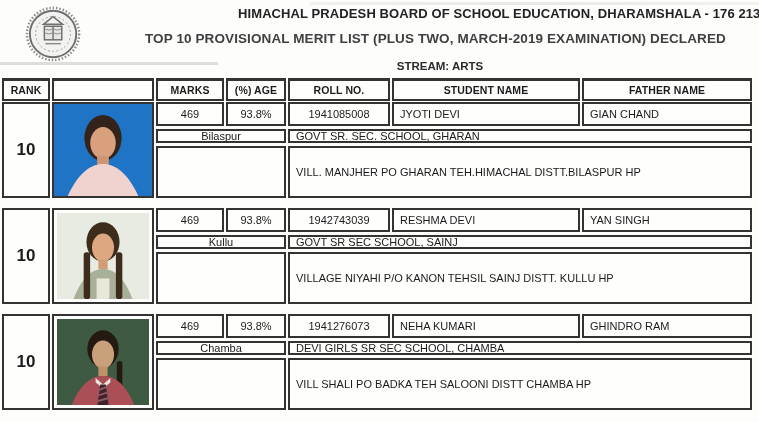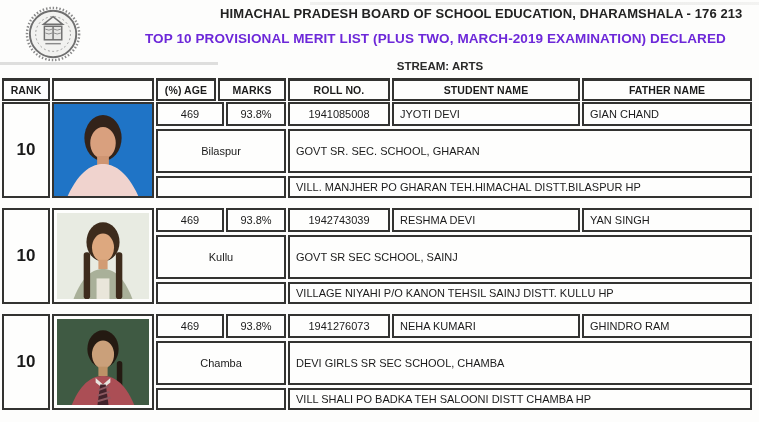--- a/index.html
+++ b/index.html
@@ -10,24 +10,24 @@
     font-family:"Liberation Sans", sans-serif;
     color:#1c1c1c;
   }
   
   .smudge-top { position:absolute; top:2px; left:310px; width:449px; height:3px;
     background:linear-gradient(90deg,#e2e2e0,#cfcfcd,#e6e6e4); opacity:.45; }
   .smudge-logo { position:absolute; top:62px; left:0; width:218px; height:3px;
     background:#bfbfbd; opacity:.5; }
   
   .logo { position:absolute; left:16px; top:5px; width:78px; height:58px; }
-  .h-line1 { position:absolute; left:220px; top:6px; font-size:13px; font-weight:bold;
+  .h-line1 { position:absolute; left:238px; top:6px; font-size:13px; font-weight:bold;
     white-space:nowrap; letter-spacing:.1px; color:#222; }
   .h-line2 { position:absolute; left:145px; top:31px; font-size:13.5px; font-weight:bold;
-    white-space:nowrap; letter-spacing:.1px; color:#6d28d9; }
+    white-space:nowrap; letter-spacing:.1px; color:#404040; }
   .h-stream { position:absolute; left:340px; top:60px; width:200px; text-align:center;
     font-size:11.5px; font-weight:bold; color:#2a2a2a; }
   
   .table { position:absolute; left:2px; top:78px; width:750px; }
   .cell {
     border:2px solid #333331; background:#fefefd;
     display:flex; align-items:center; font-size:11px; color:#1b1b1b;
   }
   .c-center { justify-content:center; }
   .c-left { padding-left:6px; }
@@ -37,21 +37,21 @@
   .w-rank { width:48px; } .w-photo { width:102px; } .w-marks { width:68px; }
   .w-age { width:60px; } .w-roll { width:102px; } .w-student { width:188px; }
   .w-father { flex:1; } .w-district { width:130px; }
   .block { display:flex; gap:2px; height:96px; margin-bottom:10px; }
   .rank-cell { font-weight:bold; font-size:17px; justify-content:center; }
   .photo-cell { padding:0; overflow:hidden; }
   .photo-cell.inset { padding:3px; }
   .photo-cell svg { width:100%; height:100%; display:block; }
   .right { flex:1; display:flex; flex-direction:column; gap:3px; }
   .subrow { display:flex; gap:2px; }
-  .sr1 { height:24px; } .sr2 { height:44px;justify-content:center; } .sr3 { flex:1; }
+  .sr1 { height:24px; } .sr2 { height:14px;justify-content:center; } .sr3 { flex:1; }
 </style>
 </head>
 <body>
 
 <div class="page">
 
   <div class="smudge-top"></div>
   <div class="smudge-logo"></div>
 
   <svg class="logo" viewBox="0 0 80 60" aria-label="board-of-school-education-himachal-pradesh-seal">
@@ -67,22 +67,22 @@
 
   <div class="h-line1">HIMACHAL PRADESH BOARD OF SCHOOL EDUCATION, DHARAMSHALA - 176 213</div>
   <div class="h-line2">TOP 10 PROVISIONAL MERIT LIST (PLUS TWO, MARCH-2019 EXAMINATION) DECLARED</div>
   <div class="h-stream">STREAM: ARTS</div>
 
   <div class="table">
 
     <div class="thead">
       <div class="cell w-rank">RANK</div>
       <div class="cell w-photo"></div>
+      <div class="cell w-marks">MARKS</div>
       <div class="cell w-age">(%) AGE</div>
-      <div class="cell w-marks">MARKS</div>
       <div class="cell w-roll">ROLL NO.</div>
       <div class="cell w-student">STUDENT NAME</div>
       <div class="cell w-father">FATHER NAME</div>
     </div>
 
     <div class="block">
       <div class="cell w-rank rank-cell">10</div>
       <div class="cell w-photo photo-cell">
         <svg viewBox="0 0 100 92" preserveAspectRatio="none" aria-label="student-photo-girl-blue-background">
           <rect width="100" height="92" fill="#1f74c6"></rect>

